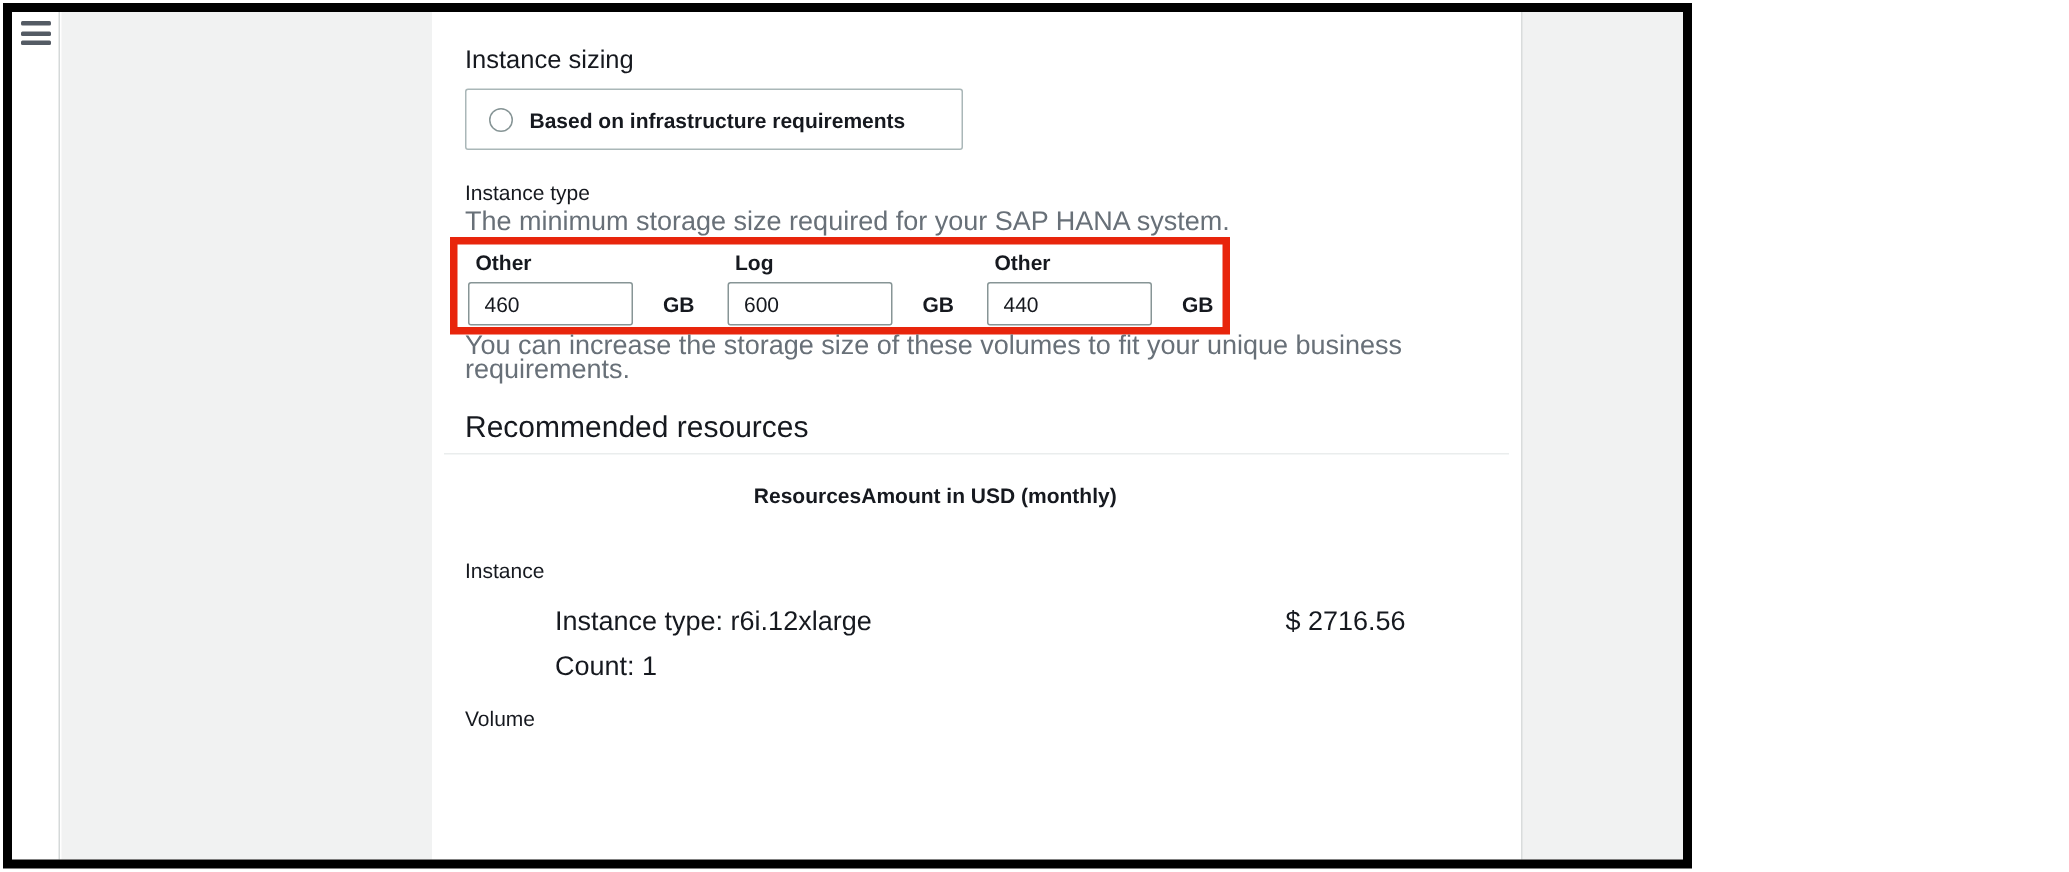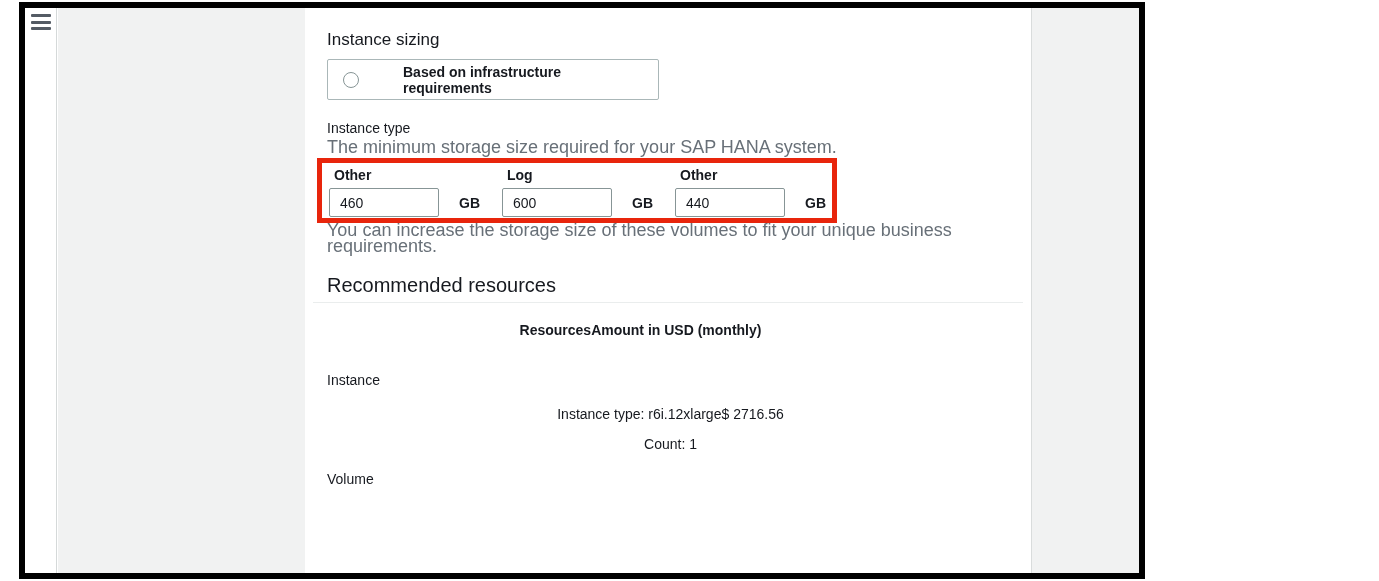--- a/index.html
+++ b/index.html
@@ -5,21 +5,20 @@
   * { box-sizing: border-box; }
   html, body { margin: 0; padding: 0; background: #fff; }
   body { font-family: "Liberation Sans", "DejaVu Sans", sans-serif; color: #16191f; }
 
   .screenshot {
     position: relative;
     width: 1130px;
     height: 581px;
     background: #fff;
     overflow: hidden;
-    margin-left: 17px;
   }
   .frame {
     position: absolute;
     left: 2px; top: 2px; right: 2px; bottom: 2px;
     border: 6px solid #000;
     pointer-events: none;
     z-index: 10;
   }
 
   .nav-strip {
@@ -75,21 +74,20 @@
   .tiles-row { display: flex; align-items: flex-start; margin-top: 0; }
   .tile {
     display: flex; align-items: center;
     width: 332px; height: 41px;
     background: #fff;
     border: 1px solid var(--border-gray);
     border-radius: 2px;
     padding: 0 15px;
     cursor: pointer;
     margin-top: 9px;
-    gap: 33px;
   }
   .annot { border: 5px solid var(--red); }
   .tile-annot-wrap { margin-left: 15px; padding: 1px; width: 343px; height: 57px; }
   .tile.selected {
     width: 331px; height: 45px;
     background: var(--blue-bg);
     border: 2px solid var(--blue);
     margin-top: 0;
   }
   .radio {
@@ -135,21 +133,21 @@
 
   .note { margin-top: -1px; }
   .h-reco { font-size: 20px; font-weight: 400; line-height: 18px; margin: 22px 0 0 0; }
   .divider { height: 1px; background: #eaeded; border: 0; margin: 8px -14px 0 -14px; }
 
   .tbl-head { display: flex; justify-content: center; margin-top: 19px; }
   .tbl-head .col { font-size: 14px; font-weight: 700; line-height: 17px; }
   .col-amount { margin-right: 55px; }
 
   .row-group { font-size: 14px; line-height: 17px; margin-top: 33px; }
-  .row-item { display: flex; justify-content: center; font-size: 14px; line-height: 17px; }
+  .row-item { display: flex; justify-content: space-between; font-size: 18px; line-height: 17px; }
   .row-item .lbl { margin-left: 60px; }
   .row-item .amt { margin-right: 55px; }
   .ri-1 { margin-top: 17px; }
   .ri-2 { margin-top: 13px; }
   .row-group.volume { margin-top: 18px; }
 </style>
 </head>
 <body>
 
 <div class="screenshot">

